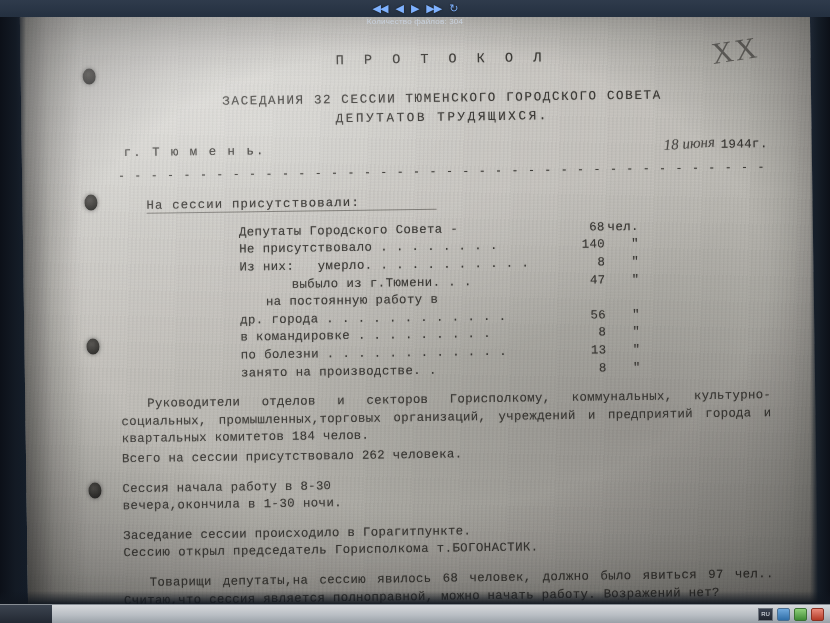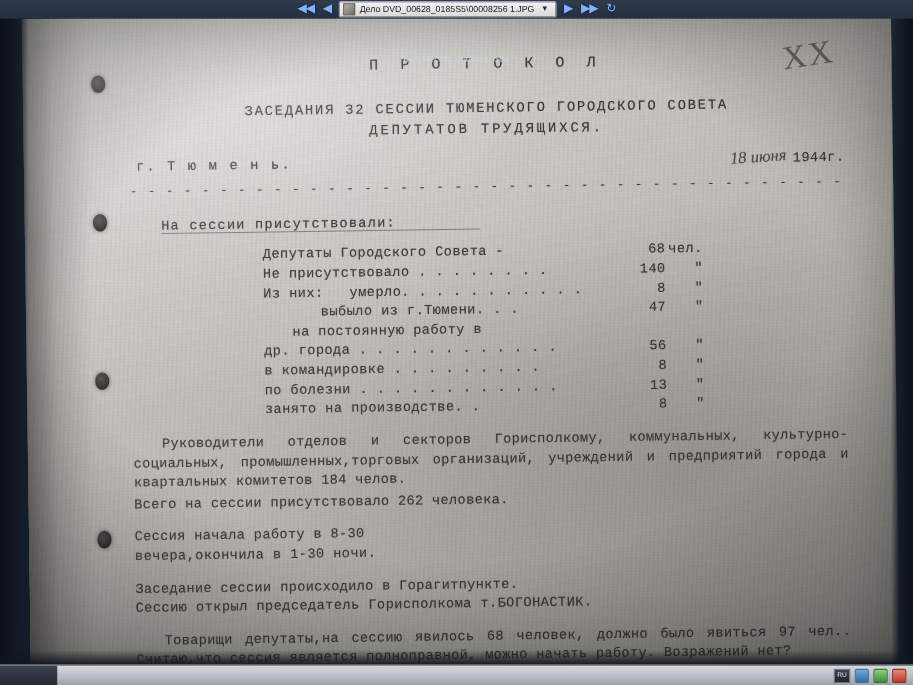--- a/index.html
+++ b/index.html
@@ -81,21 +81,20 @@
 
   
   .count-label {
     position: absolute;
     left: 0; top: 17px;
     width: 830px;
     text-align: center;
     font-size: 8px;
     color: #c9d2de;
     letter-spacing: .2px;
-    margin-top: 32px;
   }
 
   
   .page-wrap {
     position: absolute;
     left: 24px;
     top: 12px;
     width: 790px;
     height: 596px;
     transform: rotate(-0.8deg);
@@ -425,25 +424,20 @@
     <div class="vignette"></div>
   </div>
 
   <div class="screen-edge-left"></div>
   <div class="screen-edge-right"></div>
   <div class="screen-edge-bottom"></div>
 
   <div class="viewer-bar">
     <span class="nav-ic">◀◀</span>
     <span class="nav-ic">◀</span>
-    <span class="file-chip">
-      <span class="thumb"></span>
-      <span>Дело DVD_00628_0185S5\00008256 1.JPG</span>
-      <span class="caret">▼</span>
-    </span>
     <span class="nav-ic">▶</span>
     <span class="nav-ic">▶▶</span>
     <span class="nav-ic">↻</span>
   </div>
 
   <div class="count-label">Количество файлов: 304</div>
 
   <div class="taskbar">
     <div class="tb-left"></div>
     <div class="tb-mid"></div>

